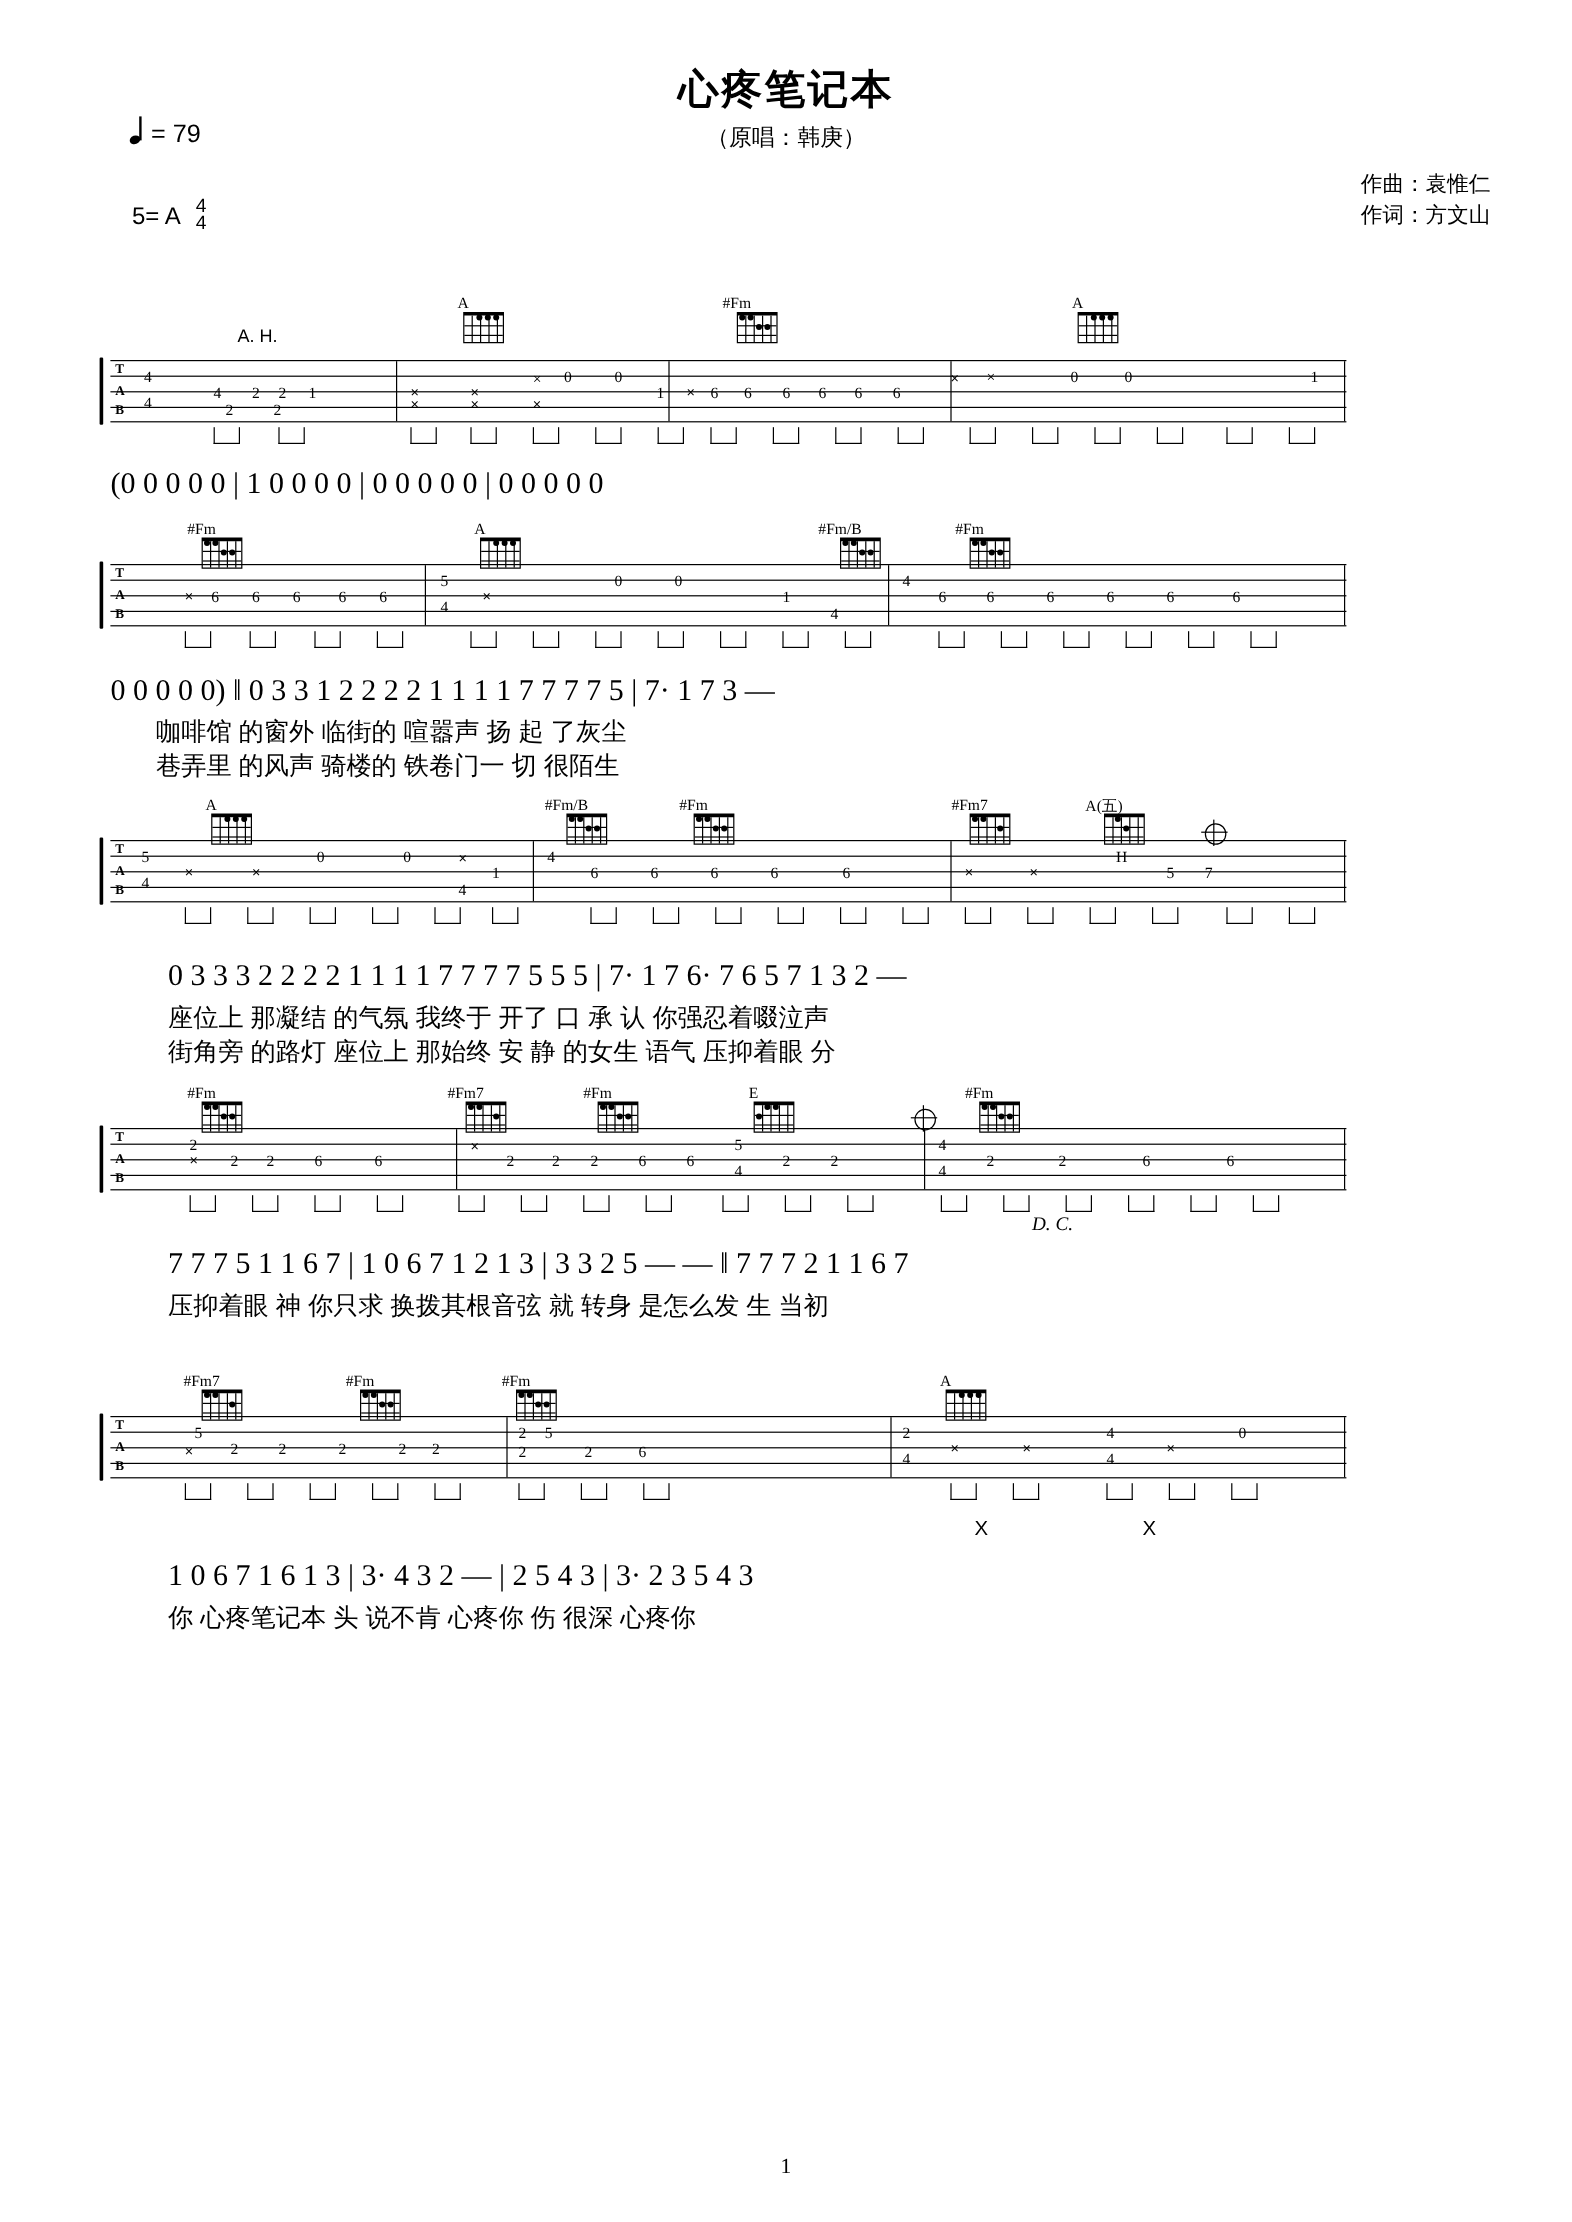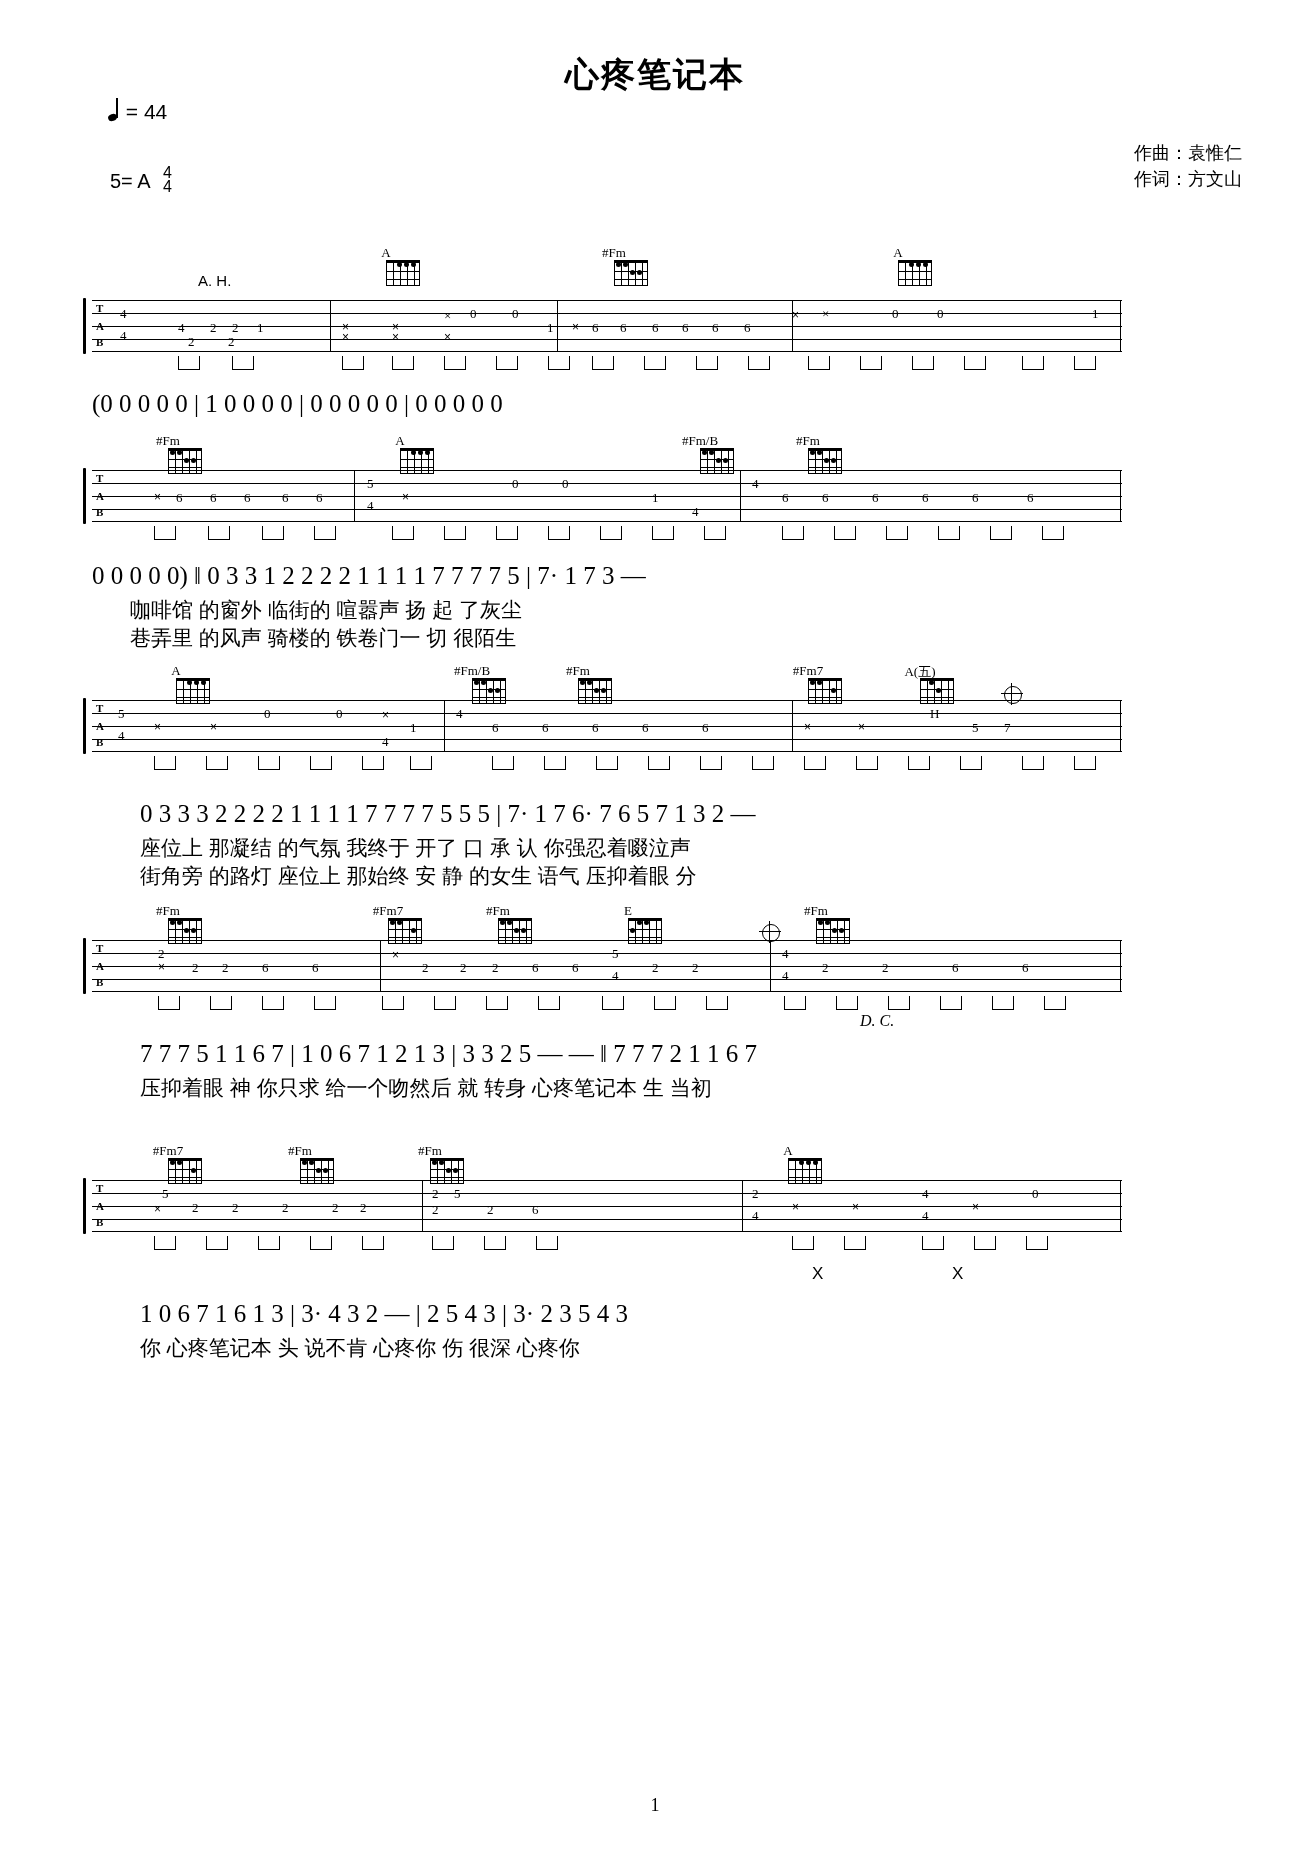--- a/index.html
+++ b/index.html
@@ -235,26 +235,27 @@
   }
   .coda:before { left: 6px; top: -4px; width: 1.4px; height: 22px; }
   .coda:after { top: 6px; left: -4px; height: 1.4px; width: 22px; }
 </style>
 </head>
 <body>
 
 <div class="sheet">
 
   <div class="title">心疼笔记本</div>
+  <div class="subtitle">（原唱：韩庚）</div>
 
   <div class="tempo">
     <span class="note">
       <span class="head"></span><span class="stem"></span>
     </span>
-    <span>= 44</span>
+    <span>= 79</span>
   </div>
 
   <div class="credits">
     <div>作曲：袁惟仁</div>
     <div>作词：方文山</div>
   </div>
 
   <div class="keysig">
     <span>5= A</span>
     <span class="frac">
@@ -762,21 +763,21 @@
           <span class="strum" style="left:744px"></span>
         <span class="strum" style="left:796px"></span>
           <span class="strum" style="left:848px"></span>
         <span class="strum" style="left:900px"></span>
           <span class="strum" style="left:952px"></span>
       </div>
     </div>
 
     <div class="dc" style="left:860px;top:72px;">D. C.</div>
     <div class="melody" style="top:100px;left:140px;">7 7 7 5 1  1 6 7 | 1  0 6 7 1 2 1 3 | 3  3 2 5 — — ‖ 7 7 7 2 1  1 6 7</div>
-    <div class="lyric" style="top:134px;left:140px;">压抑着眼 神 你只求 给一个吻然后 就 转身 心疼笔记本 生 当初</div>
+    <div class="lyric" style="top:134px;left:140px;">压抑着眼 神 你只求 换拨其根音弦 就 转身 是怎么发 生 当初</div>
   </div>
 
   <div class="system" style="top:1180px;">
     <div class="chordbox" style="left:168px;top:-22px;">
       <span class="cname">#Fm7</span>
       <span class="grid">
         <i class="v" style="left:6px"></i>
           <i class="v" style="left:13px"></i>
           <i class="v" style="left:20px"></i>
           <i class="v" style="left:27px"></i>

